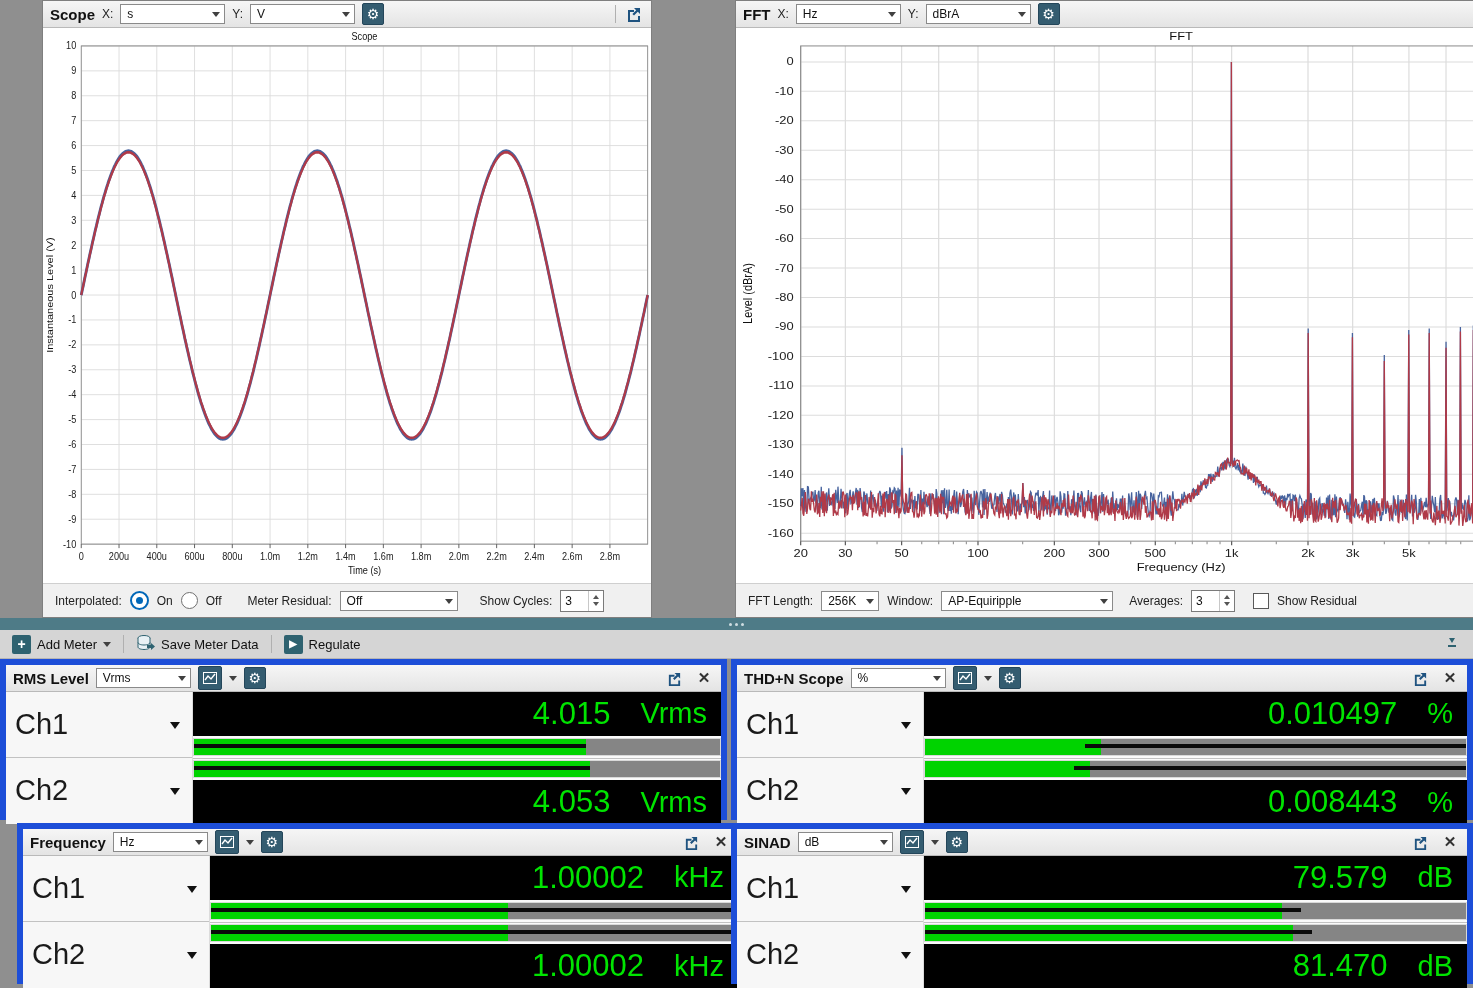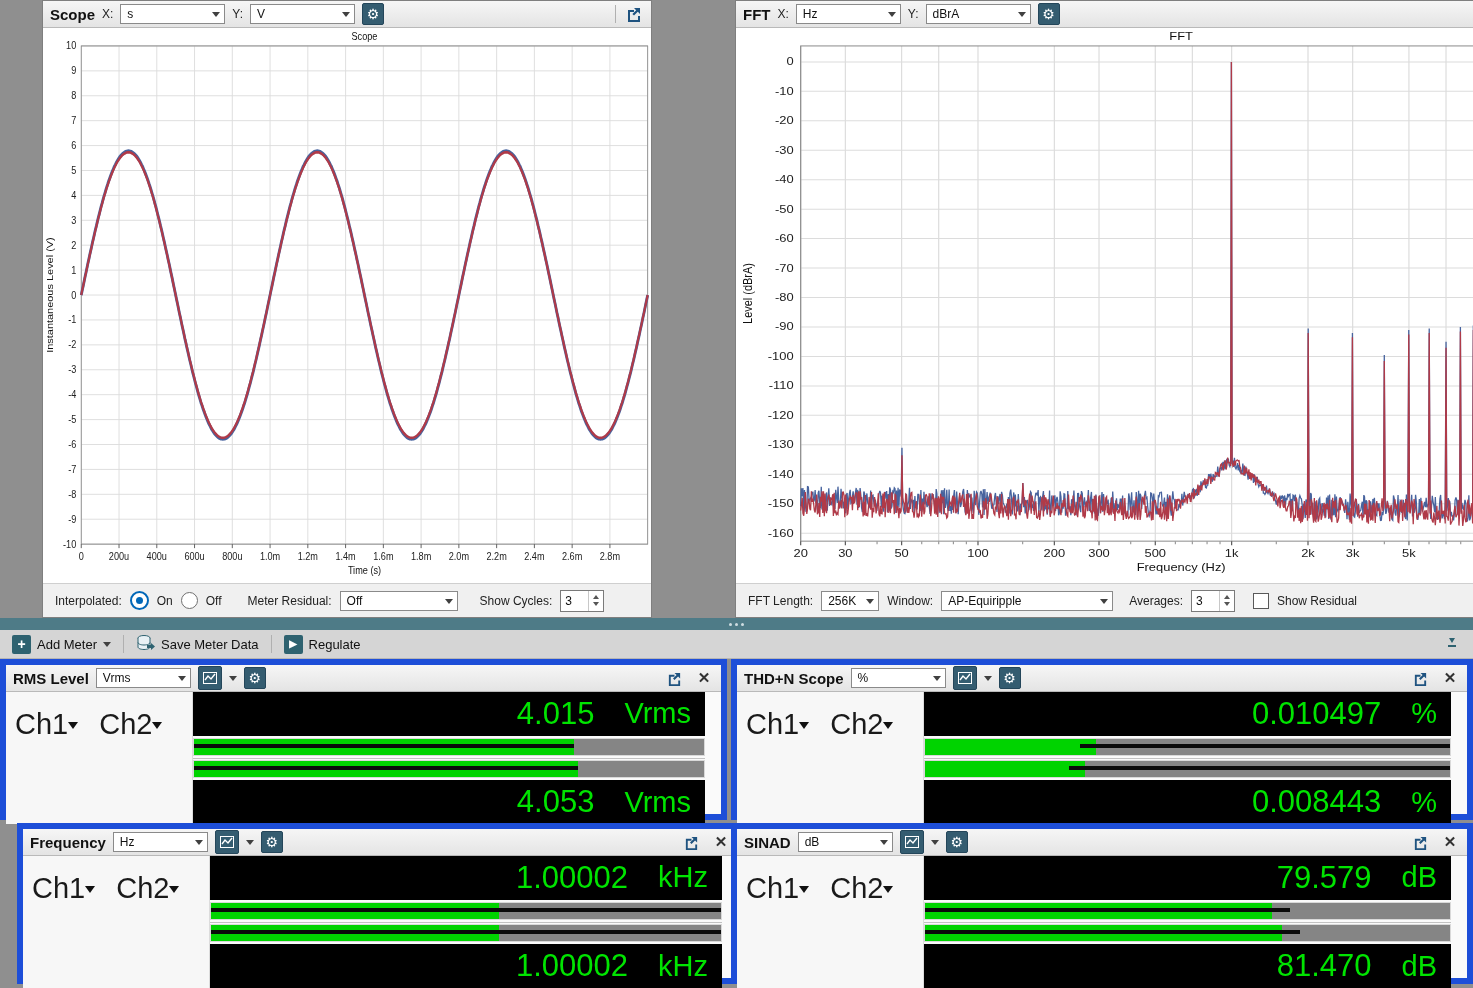--- a/index.html
+++ b/index.html
@@ -51,26 +51,26 @@
   .toolbar{position:absolute;left:0;top:630px;width:100%;height:29px;background:#d5d5d5;
            border-bottom:1px solid #b5b5b5;display:flex;align-items:center;gap:8px;padding:0 8px;
            font-size:13px;color:#111;box-sizing:border-box;}
   .tbtn{display:flex;align-items:center;gap:6px;padding:2px 4px;}
   .sqicon{width:19px;height:19px;background:#2e6270;color:#fff;border-radius:2px;display:flex;
           align-items:center;justify-content:center;font-size:14px;font-weight:bold;line-height:1;}
   .pushright{margin-left:auto;margin-right:6px;}
   
   .meter{position:absolute;background:#fafafa;border:6px solid #1d4ed8;box-sizing:border-box;}
   .mbody{display:flex;height:132px;}
-  .lcol{width:186px;display:flex;background:#f7f7f7;border-right:1px solid #dcdcdc;}
+  .lcol{width:186px;display:flex;flex-direction:column;background:#f7f7f7;border-right:1px solid #dcdcdc;}
   .chlabel{height:65px;display:flex;align-items:center;justify-content:space-between;
            padding:0 12px 0 9px;font-size:29px;color:#1a1a1a;}
   .chlabel .tri{width:0;height:0;border:5px solid transparent;border-top:7px solid #111;margin-top:6px;}
   .ldiv,.vdiv{height:1px;background:#c2c2c2;}
-  .vcol{flex:1;display:flex;flex-direction:column;padding-right:16px;}
+  .vcol{flex:1;display:flex;flex-direction:column;padding-right:0;}
   .disp{height:45px;background:#000;display:flex;align-items:center;justify-content:flex-end;
         gap:30px;padding-right:14px;}
   .disp .val{color:#00e400;font-size:31px;}
   .disp .unit{color:#00e400;font-size:29px;}
   .gauge{position:relative;height:16px;background:#858585;margin:2px 0;border:1px solid #d9d9d9;}
   .gauge .fill{position:absolute;left:0;top:0;bottom:0;background:#00d300;}
   .gauge .stripe{position:absolute;top:5px;height:4px;background:#0a0a0a;}
   .mh-right{margin-left:auto;display:flex;align-items:center;gap:10px;}
 </style>
 </head>

